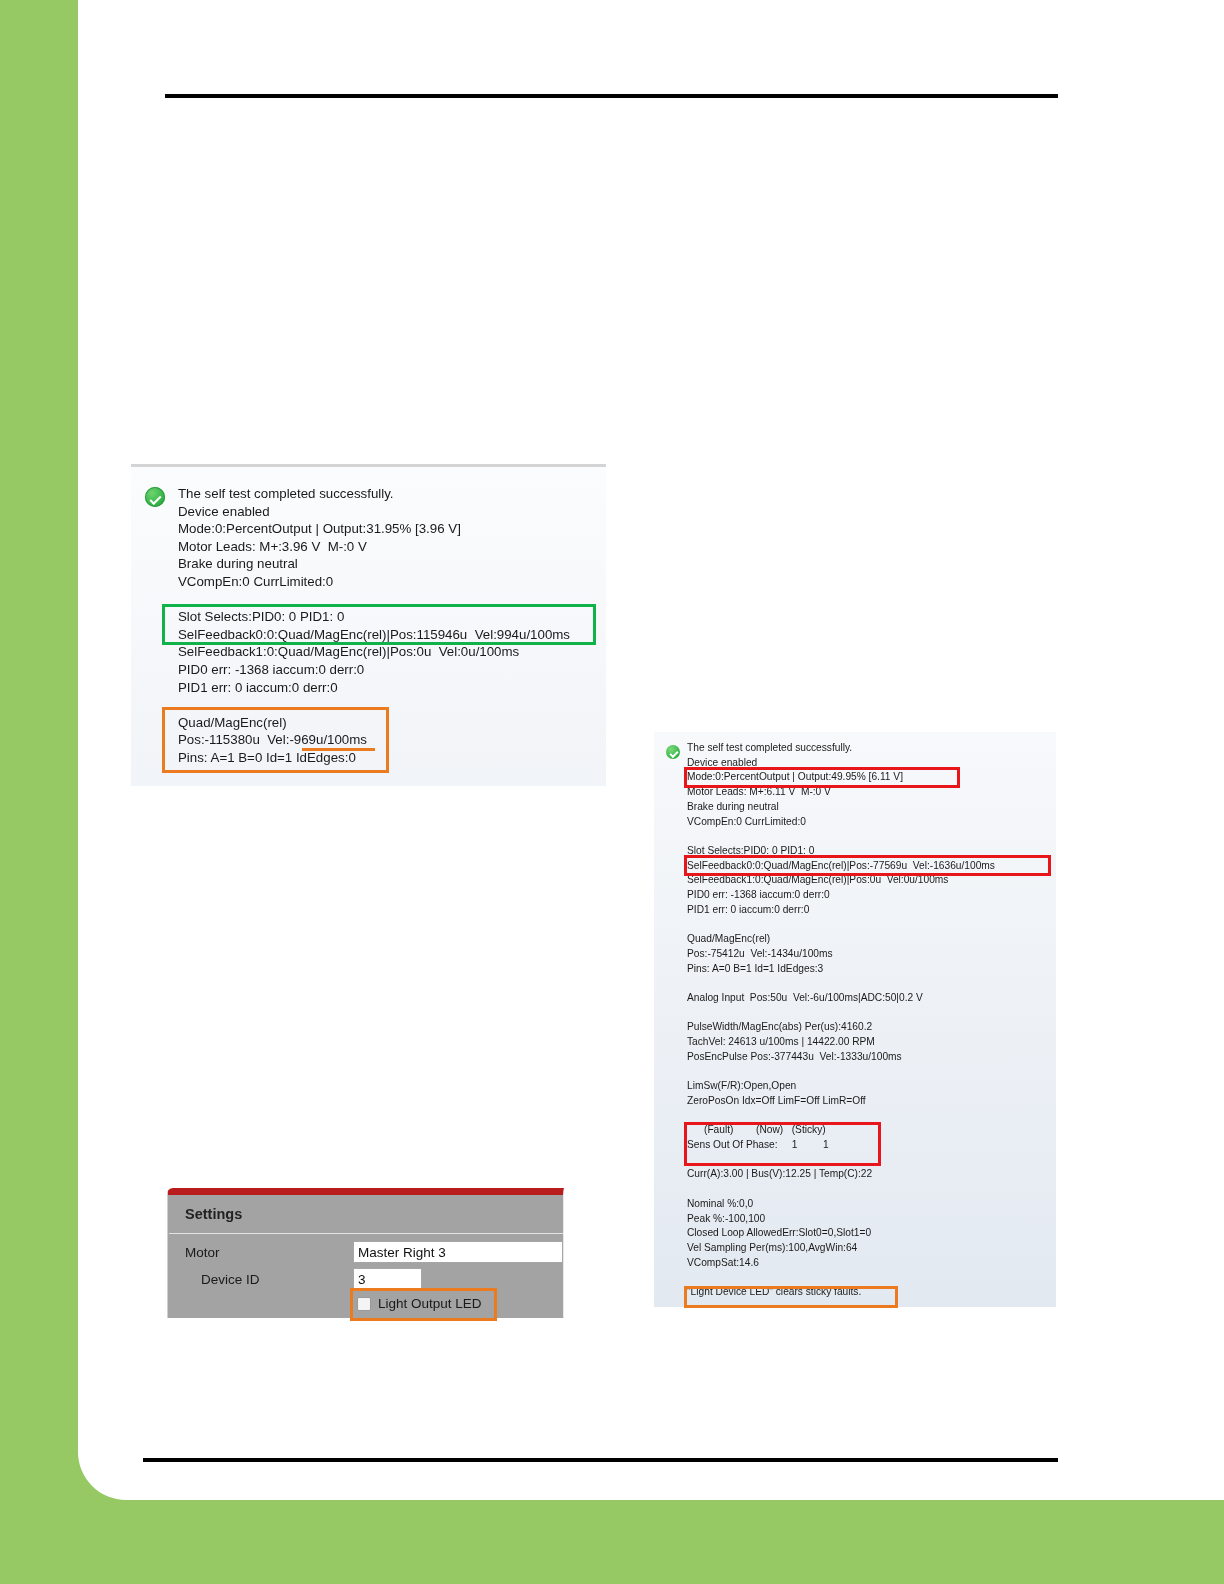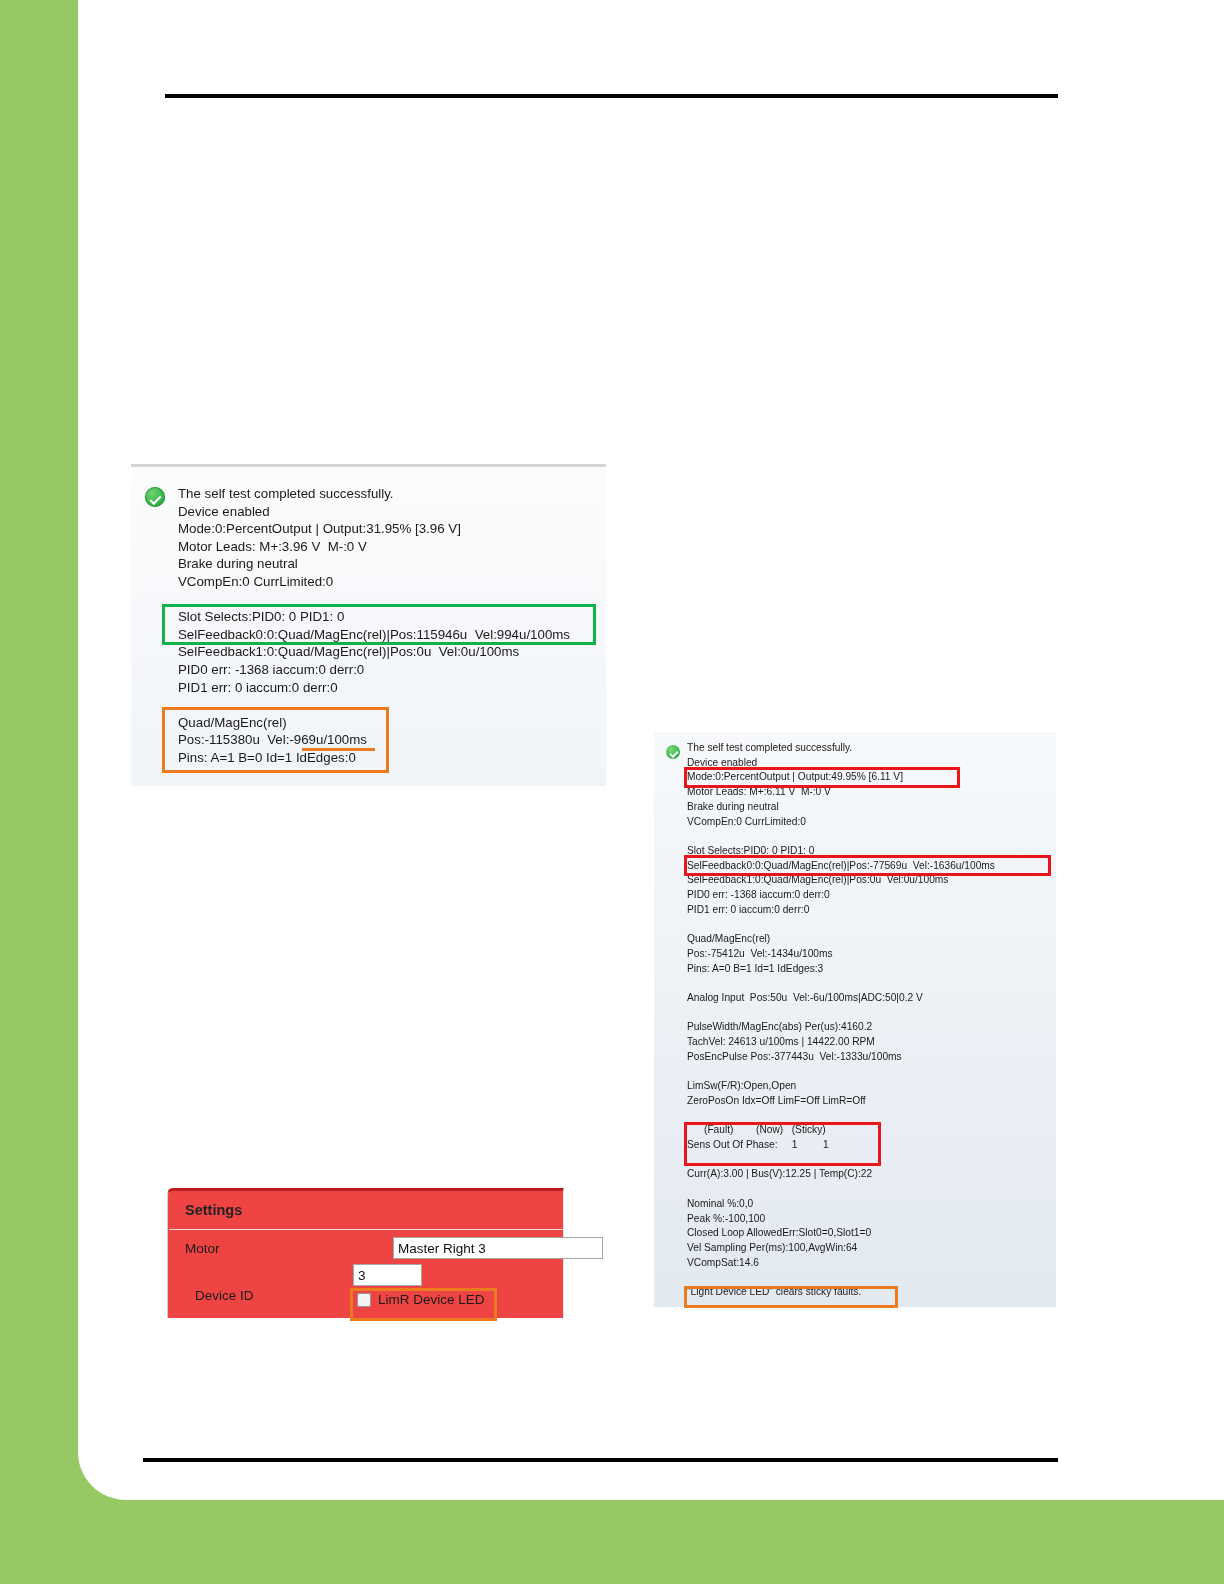--- a/index.html
+++ b/index.html
@@ -55,41 +55,41 @@
   .box-red{border:3px solid #e8151a;}
   .ul-orange{position:absolute;height:2.5px;background:#ec7a1e;}
 
   .lp-green-box{left:162px;top:604px;width:434px;height:41px;}
   .lp-orange-box{left:162px;top:707px;width:227px;height:66px;}
   .lp-orange-ul{left:302px;top:748px;width:73px;}
 
   
   .panel-settings{
     position:absolute;left:167px;top:1188px;width:397px;height:130px;
-    background:#ef4444;
-    border-top:3px solid #b91c1c;
+    background:#a3a3a3;
+    border-top:7px solid #b91c1c;
     border-left:1px solid #cfcfcf;
     border-right:1px solid #e9e9e9;
     border-top-left-radius:6px;
     box-sizing:border-box;
   }
   .settings-title{
     position:absolute;left:17px;top:11px;font-size:14.5px;font-weight:bold;color:#222;
   }
   .settings-sep{position:absolute;left:1px;top:38px;right:0;height:1px;background:#e3e3e3;}
   .srow-label{position:absolute;font-size:13.5px;color:#1a1a1a;}
   .lbl-name{left:17px;top:50px;}
-  .lbl-devid{left:27px;top:77px;margin-top:20px;}
+  .lbl-devid{left:33px;top:77px;}
   .inp{
     position:absolute;box-sizing:border-box;
     border:1px solid #a6a6a6;background:#fff;
     font-size:13.5px;color:#111;font-family:"Liberation Sans", sans-serif;
     padding:1px 4px;line-height:18px;outline:none;
   }
-  .inp-name{left:185px;top:46px;width:210px;height:22px;margin-left:40px;}
+  .inp-name{left:185px;top:46px;width:210px;height:22px;}
   .inp-devid{left:185px;top:73px;width:69px;height:22px;}
   .chk-wrap{position:absolute;left:189px;top:101px;display:flex;align-items:center;gap:7px;}
   .chk-box{
     width:14px;height:14px;box-sizing:border-box;
     border:1px solid #9a9a9a;background:#f4f4f4;border-radius:2px;
   }
   .chk-label{font-size:13.5px;color:#1a1a1a;}
   .set-orange-box{left:350px;top:1288px;width:147px;height:33px;}
 
   
@@ -155,21 +155,21 @@
 
 <div class="panel-settings">
   <div class="settings-title">Settings</div>
   <div class="settings-sep"></div>
   <div class="srow-label lbl-name">Motor</div>
   <input class="inp inp-name" readonly="" value="Master Right 3" style="">
   <div class="srow-label lbl-devid">Device ID</div>
   <input class="inp inp-devid" readonly="" value="3" style="">
   <div class="chk-wrap">
     <span class="chk-box"></span>
-    <span class="chk-label">LimR Device LED</span>
+    <span class="chk-label">Light Output LED</span>
   </div>
 </div>
 <div class="box box-orange set-orange-box"></div>
 
 <div class="panel-right">
   <div class="inner2"></div>
   <div class="check-badge2"></div>
   <div class="log2">The self test completed successfully.
 Device enabled
 Mode:0:PercentOutput | Output:49.95% [6.11 V]

